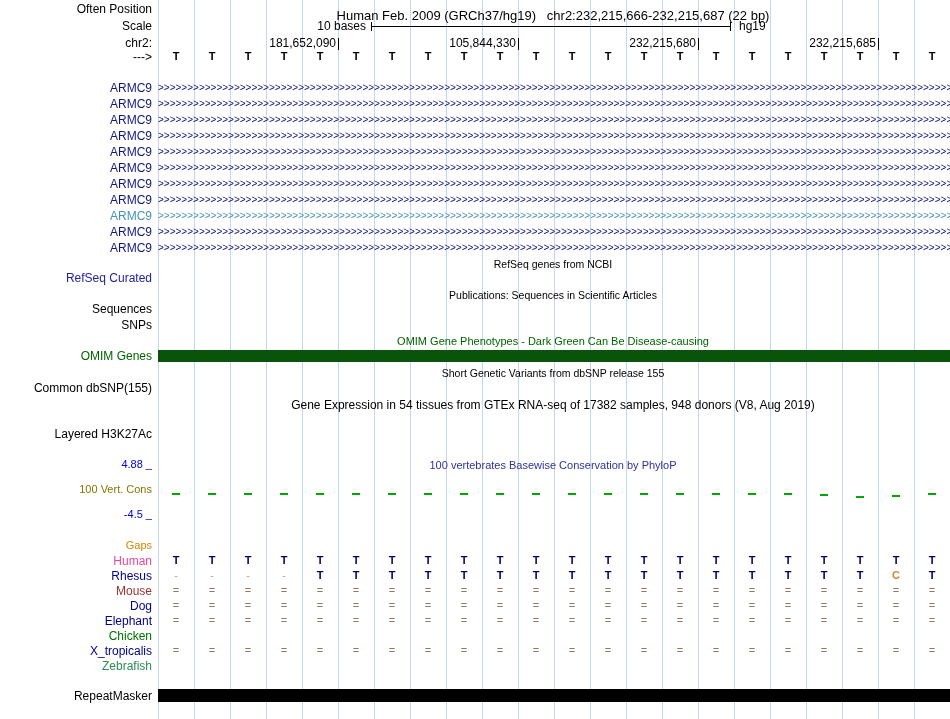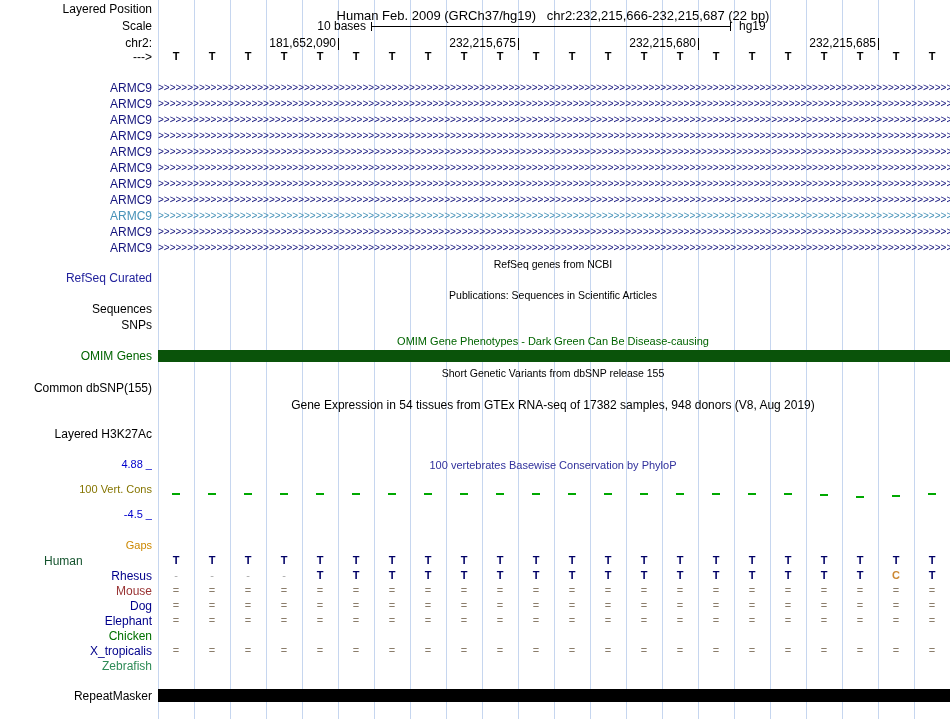--- a/index.html
+++ b/index.html
@@ -55,33 +55,33 @@
       <div style="position: absolute; left: 662px; top: 0px; width: 1px; height: 719px; background: rgb(198, 214, 239);"></div>
       <div style="position: absolute; left: 698px; top: 0px; width: 1px; height: 719px; background: rgb(198, 214, 239);"></div>
       <div style="position: absolute; left: 734px; top: 0px; width: 1px; height: 719px; background: rgb(198, 214, 239);"></div>
       <div style="position: absolute; left: 770px; top: 0px; width: 1px; height: 719px; background: rgb(198, 214, 239);"></div>
       <div style="position: absolute; left: 806px; top: 0px; width: 1px; height: 719px; background: rgb(198, 214, 239);"></div>
       <div style="position: absolute; left: 842px; top: 0px; width: 1px; height: 719px; background: rgb(198, 214, 239);"></div>
       <div style="position: absolute; left: 878px; top: 0px; width: 1px; height: 719px; background: rgb(198, 214, 239);"></div>
       <div style="position: absolute; left: 914px; top: 0px; width: 1px; height: 719px; background: rgb(198, 214, 239);"></div>
     </div>
 
-  <div class="side-label" style="top:2px">Layered Position</div>
+  <div class="side-label" style="top:2px">Often Position</div>
   <div class="center-title" id="position-title" style="top:8px">Human Feb. 2009 (GRCh37/hg19)   chr2:232,215,666-232,215,687 (22 bp)</div>
 
   <div class="side-label" style="top:19px">Scale</div>
   <div id="scale-text">10 bases</div>
   <div id="scale-line"></div>
   <div id="assembly-label">hg19</div>
 
   <div class="side-label" style="top:36px">chr2:</div>
   <div id="ruler">
       <div style="position: absolute; left: 226px; top: 36px; width: 110px; text-align: right; font-size: 12px; white-space: nowrap;">181,652,090</div>
       <div style="position: absolute; left: 338px; top: 38px; width: 1px; height: 12px; background: rgb(0, 0, 0);"></div>
-      <div style="position: absolute; left: 406px; top: 36px; width: 110px; text-align: right; font-size: 12px; white-space: nowrap;">232,215,675</div>
+      <div style="position: absolute; left: 406px; top: 36px; width: 110px; text-align: right; font-size: 12px; white-space: nowrap;">105,844,330</div>
       <div style="position: absolute; left: 518px; top: 38px; width: 1px; height: 12px; background: rgb(0, 0, 0);"></div>
       <div style="position: absolute; left: 586px; top: 36px; width: 110px; text-align: right; font-size: 12px; white-space: nowrap;">232,215,680</div>
       <div style="position: absolute; left: 698px; top: 38px; width: 1px; height: 12px; background: rgb(0, 0, 0);"></div>
       <div style="position: absolute; left: 766px; top: 36px; width: 110px; text-align: right; font-size: 12px; white-space: nowrap;">232,215,685</div>
       <div style="position: absolute; left: 878px; top: 38px; width: 1px; height: 12px; background: rgb(0, 0, 0);"></div>
     </div>
 
   <div class="side-label" style="top:50px">---&gt;</div>
   <div id="sequence-row">
       <div style="position: absolute; left: 158px; top: 50px; width: 36px; text-align: center; font-size: 11px; font-weight: 700;">T</div>
@@ -174,21 +174,21 @@
       <div style="position: absolute; left: 784px; top: 493px; width: 8px; height: 2px; background: rgb(0, 168, 0);"></div>
       <div style="position: absolute; left: 820px; top: 494px; width: 8px; height: 2px; background: rgb(0, 168, 0);"></div>
       <div style="position: absolute; left: 856px; top: 496px; width: 8px; height: 2px; background: rgb(0, 168, 0);"></div>
       <div style="position: absolute; left: 892px; top: 495px; width: 8px; height: 2px; background: rgb(0, 168, 0);"></div>
       <div style="position: absolute; left: 928px; top: 493px; width: 8px; height: 2px; background: rgb(0, 168, 0);"></div>
     </div>
   <div class="side-label" style="top: 508px; font-size: 11px; color: rgb(0, 0, 204);">-4.5 _</div>
 
   <div class="side-label" style="top: 539px; font-size: 11px; color: rgb(204, 136, 0);">Gaps</div>
   <div id="species-rows">
-      <div style="position: absolute; left: 0px; top: 554px; width: 152px; font-size: 12px; color: #14532d; margin-left: 44px;">Human</div>
+      <div style="position: absolute; left: 0px; top: 554px; width: 152px; text-align: right; font-size: 12px; color: #ec4899;">Human</div>
       <div style="position: absolute; left: 158px; top: 554px; width: 36px; text-align: center; font-size: 11px; font-weight: 700; color: rgb(0, 0, 102);">T</div>
       <div style="position: absolute; left: 194px; top: 554px; width: 36px; text-align: center; font-size: 11px; font-weight: 700; color: rgb(0, 0, 102);">T</div>
       <div style="position: absolute; left: 230px; top: 554px; width: 36px; text-align: center; font-size: 11px; font-weight: 700; color: rgb(0, 0, 102);">T</div>
       <div style="position: absolute; left: 266px; top: 554px; width: 36px; text-align: center; font-size: 11px; font-weight: 700; color: rgb(0, 0, 102);">T</div>
       <div style="position: absolute; left: 302px; top: 554px; width: 36px; text-align: center; font-size: 11px; font-weight: 700; color: rgb(0, 0, 102);">T</div>
       <div style="position: absolute; left: 338px; top: 554px; width: 36px; text-align: center; font-size: 11px; font-weight: 700; color: rgb(0, 0, 102);">T</div>
       <div style="position: absolute; left: 374px; top: 554px; width: 36px; text-align: center; font-size: 11px; font-weight: 700; color: rgb(0, 0, 102);">T</div>
       <div style="position: absolute; left: 410px; top: 554px; width: 36px; text-align: center; font-size: 11px; font-weight: 700; color: rgb(0, 0, 102);">T</div>
       <div style="position: absolute; left: 446px; top: 554px; width: 36px; text-align: center; font-size: 11px; font-weight: 700; color: rgb(0, 0, 102);">T</div>
       <div style="position: absolute; left: 482px; top: 554px; width: 36px; text-align: center; font-size: 11px; font-weight: 700; color: rgb(0, 0, 102);">T</div>

